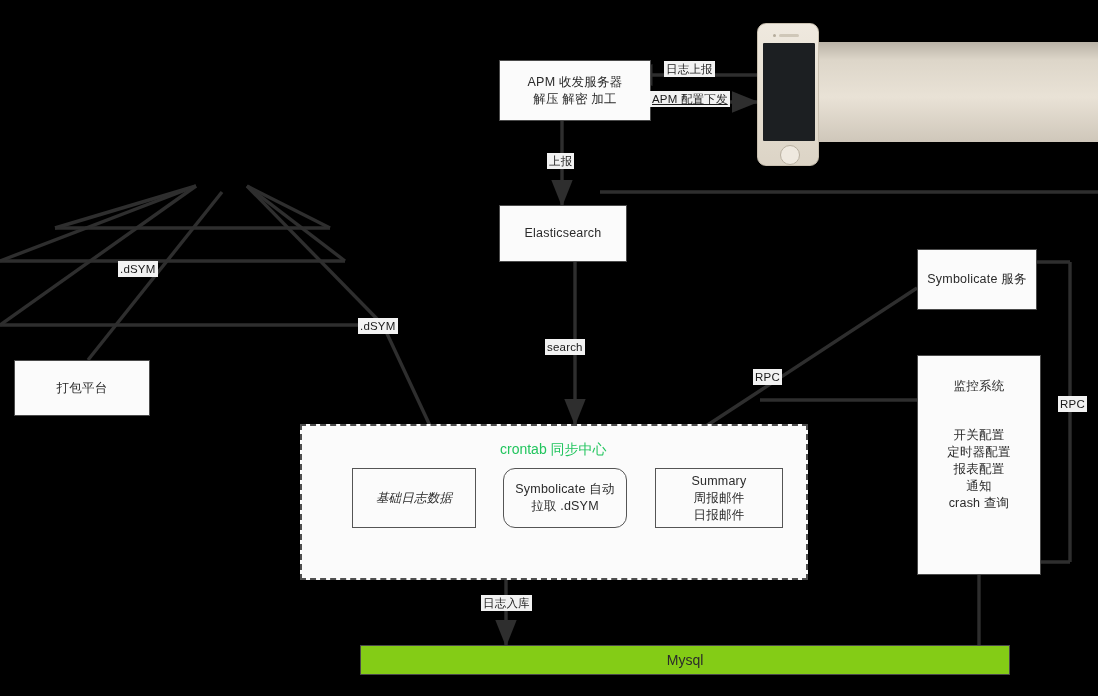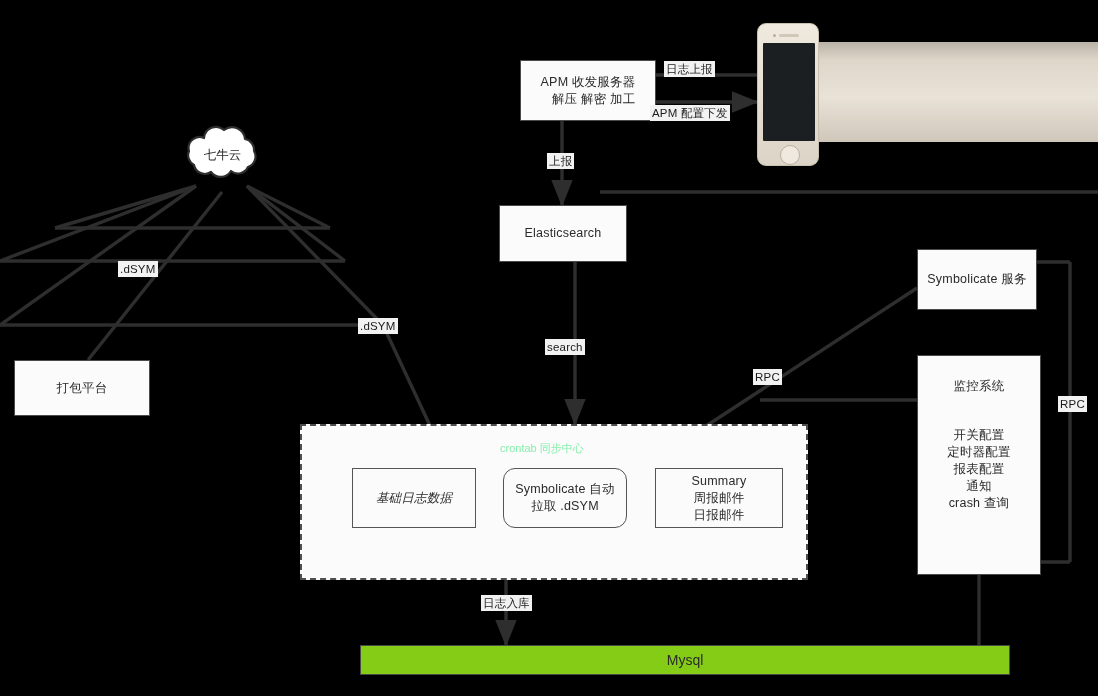--- a/index.html
+++ b/index.html
@@ -51,22 +51,22 @@
     letter-spacing: .2px;
   }
   .container-dashed {
     position: absolute;
     background: #fbfbfb;
     border: 2px dashed #4f4f4f;
     box-sizing: border-box;
   }
   .container-title {
     position: absolute;
-    font-size: 11px;
-    color: #86efac;
+    font-size: 14px;
+    color: #22c55e;
     white-space: nowrap;
   }
   .cloud {
     position: absolute;
     color: #2b2b2b;
     font-size: 12.5px;
     display: flex;
     align-items: center;
     justify-content: center;
   }
@@ -180,30 +180,22 @@
   </svg>
 
   <div class="phone-tail" style="left:816px; top:42px; width:282px; height:100px;"></div>
   <div class="phone" style="left:757px; top:23px; width:62px; height:143px;">
     <div class="phone-speaker" style="left:21px; top:10px; width:20px; height:3px;"></div>
     <div class="phone-cam" style="left:15px; top:10px; width:3px; height:3px;"></div>
     <div class="phone-screen" style="left:5px; top:19px; width:52px; height:98px;"></div>
     <div class="phone-home" style="left:22px; top:121px; width:18px; height:18px;"></div>
   </div>
 
-  <div class="cloud" style="left:180px; top:122px; width:85px; height:64px;">
-    <svg width="85" height="64" viewBox="0 0 85 64" style="position:absolute;left:0;top:0;">
-      <path d="M24,16 a12,12 0 0 1 20,-8 a13,13 0 0 1 21,9 a11,11 0 0 1 9,12
-               a11,11 0 0 1 -6,16 a11,11 0 0 1 -17,4 a12,12 0 0 1 -20,1
-               a11,11 0 0 1 -17,-7 a11,11 0 0 1 -5,-14 a11,11 0 0 1 15,-13 z" fill="#ffffff" stroke="#2e2e2e" stroke-width="2.2" stroke-linejoin="round"></path>
-    </svg>
-    <span class="cloud-label">七牛云</span>
-  </div>
-
-  <div class="node" style="left:520px; top:60px; width:136px; height:61px;text-align:right;">APM 收发服务器
+
+  <div class="node" style="left:499px; top:60px; width:152px; height:61px;">APM 收发服务器
 解压 解密 加工</div>
 
   <div class="node" style="left:499px; top:205px; width:128px; height:57px;">Elasticsearch</div>
 
   <div class="node" style="left:14px; top:360px; width:136px; height:56px;">打包平台</div>
 
   <div class="node" style="left:917px; top:249px; width:120px; height:61px;">Symbolicate 服务</div>
 
   <div class="node" style="left:917px; top:355px; width:124px; height:220px; justify-content:flex-start; padding-top:22px;">
     <div>监控系统</div>
@@ -222,21 +214,21 @@
   <div class="node thin" style="left:503px; top:468px; width:124px; height:60px;border-radius:12px;">Symbolicate 自动
 拉取 .dSYM</div>
 
   <div class="node thin" style="left:655px; top:468px; width:128px; height:60px;">Summary
 周报邮件
 日报邮件</div>
 
   <div class="mysql-bar" style="left:360px; top:645px; width:650px; height:30px;">Mysql</div>
 
   <div class="edge-label" style="left:664px; top:61px;">日志上报</div>
-  <div class="edge-label" style="left:650px; top:105px;">APM 配置下发</div>
+  <div class="edge-label" style="left:650px; top:91px;text-decoration:underline;">APM 配置下发</div>
   <div class="edge-label" style="left:547px; top:153px;">上报</div>
   <div class="edge-label" style="left:545px; top:339px;">search</div>
   <div class="edge-label" style="left:118px; top:261px;">.dSYM</div>
   <div class="edge-label" style="left:358px; top:318px;">.dSYM</div>
   <div class="edge-label" style="left:753px; top:369px;">RPC</div>
   <div class="edge-label" style="left:1058px; top:396px;">RPC</div>
   <div class="edge-label" style="left:481px; top:595px;">日志入库</div>
 
 </div>
 

